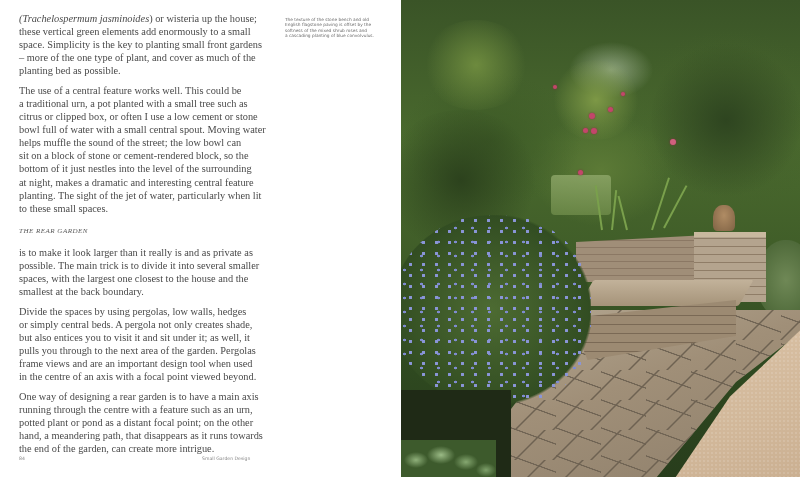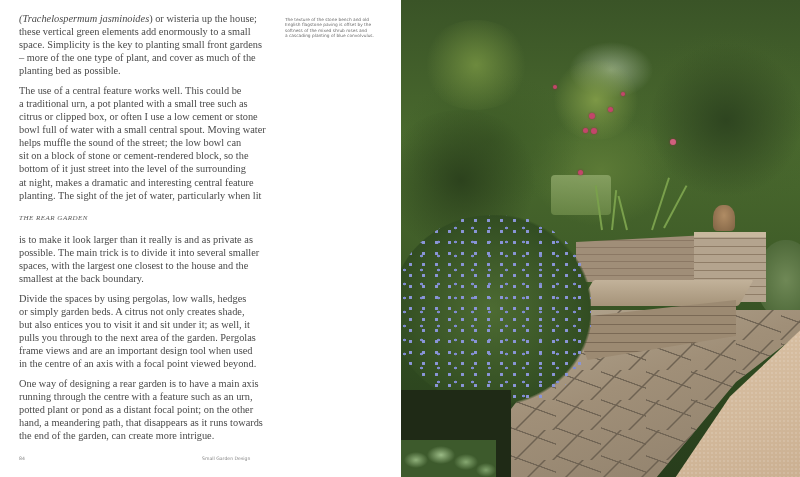--- a/index.html
+++ b/index.html
@@ -132,36 +132,37 @@
         <span class="line">– more of the one type of plant, and cover as much of the</span>
         <span class="line">planting bed as possible.</span>
       </p>
       <p>
         <span class="line">The use of a central feature works well. This could be</span>
         <span class="line">a traditional urn, a pot planted with a small tree such as</span>
         <span class="line">citrus or clipped box, or often I use a low cement or stone</span>
         <span class="line">bowl full of water with a small central spout. Moving water</span>
         <span class="line">helps muffle the sound of the street; the low bowl can</span>
         <span class="line">sit on a block of stone or cement-rendered block, so the</span>
-        <span class="line">bottom of it just street into the level of the surrounding</span>
+        <span class="line">bottom of it just nestles into the level of the surrounding</span>
         <span class="line">at night, makes a dramatic and interesting central feature</span>
         <span class="line">planting. The sight of the jet of water, particularly when lit</span>
+        <span class="line">to these small spaces.</span>
       </p>
 
       <div class="section-head">The Rear Garden</div>
 
       <p>
         <span class="line">is to make it look larger than it really is and as private as</span>
         <span class="line">possible. The main trick is to divide it into several smaller</span>
         <span class="line">spaces, with the largest one closest to the house and the</span>
         <span class="line">smallest at the back boundary.</span>
       </p>
       <p>
         <span class="line">Divide the spaces by using pergolas, low walls, hedges</span>
-        <span class="line">or simply garden beds. A citrus not only creates shade,</span>
+        <span class="line">or simply central beds. A pergola not only creates shade,</span>
         <span class="line">but also entices you to visit it and sit under it; as well, it</span>
         <span class="line">pulls you through to the next area of the garden. Pergolas</span>
         <span class="line">frame views and are an important design tool when used</span>
         <span class="line">in the centre of an axis with a focal point viewed beyond.</span>
       </p>
       <p>
         <span class="line">One way of designing a rear garden is to have a main axis</span>
         <span class="line">running through the centre with a feature such as an urn,</span>
         <span class="line">potted plant or pond as a distant focal point; on the other</span>
         <span class="line">hand, a meandering path, that disappears as it runs towards</span>

